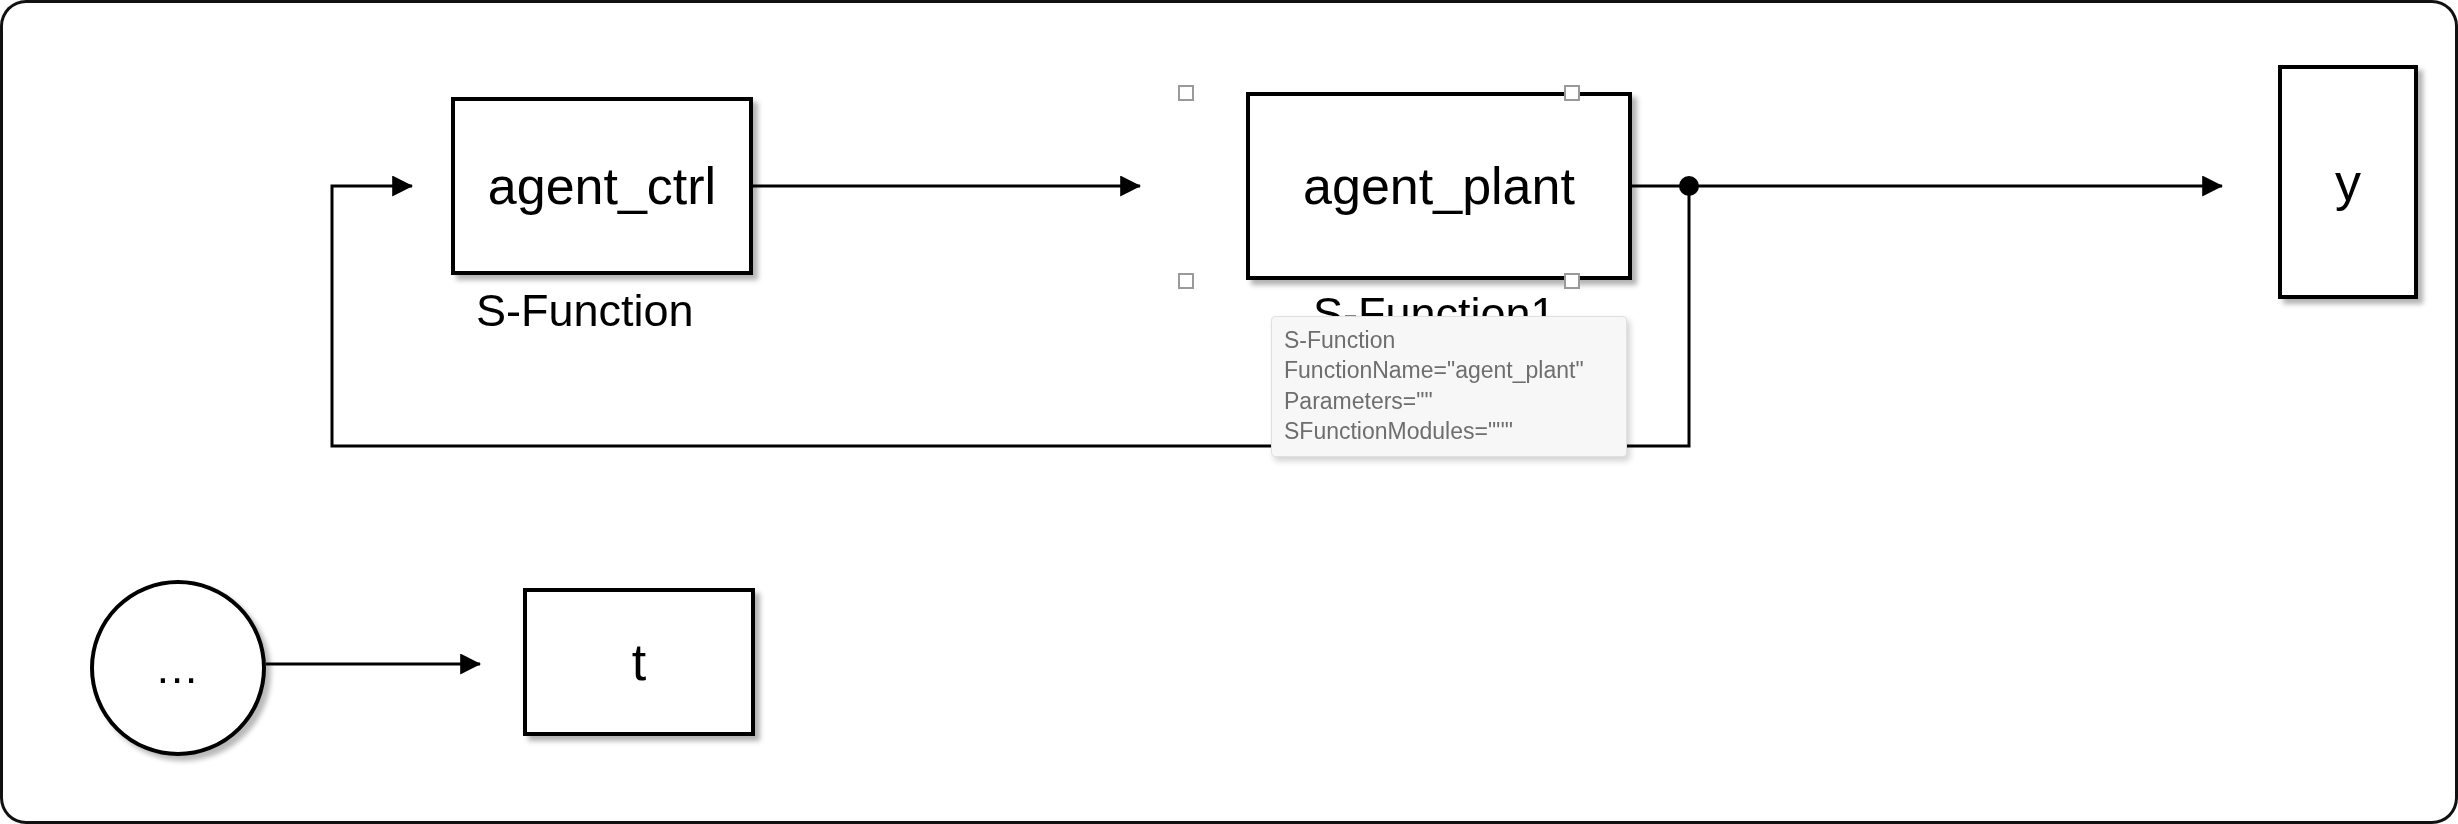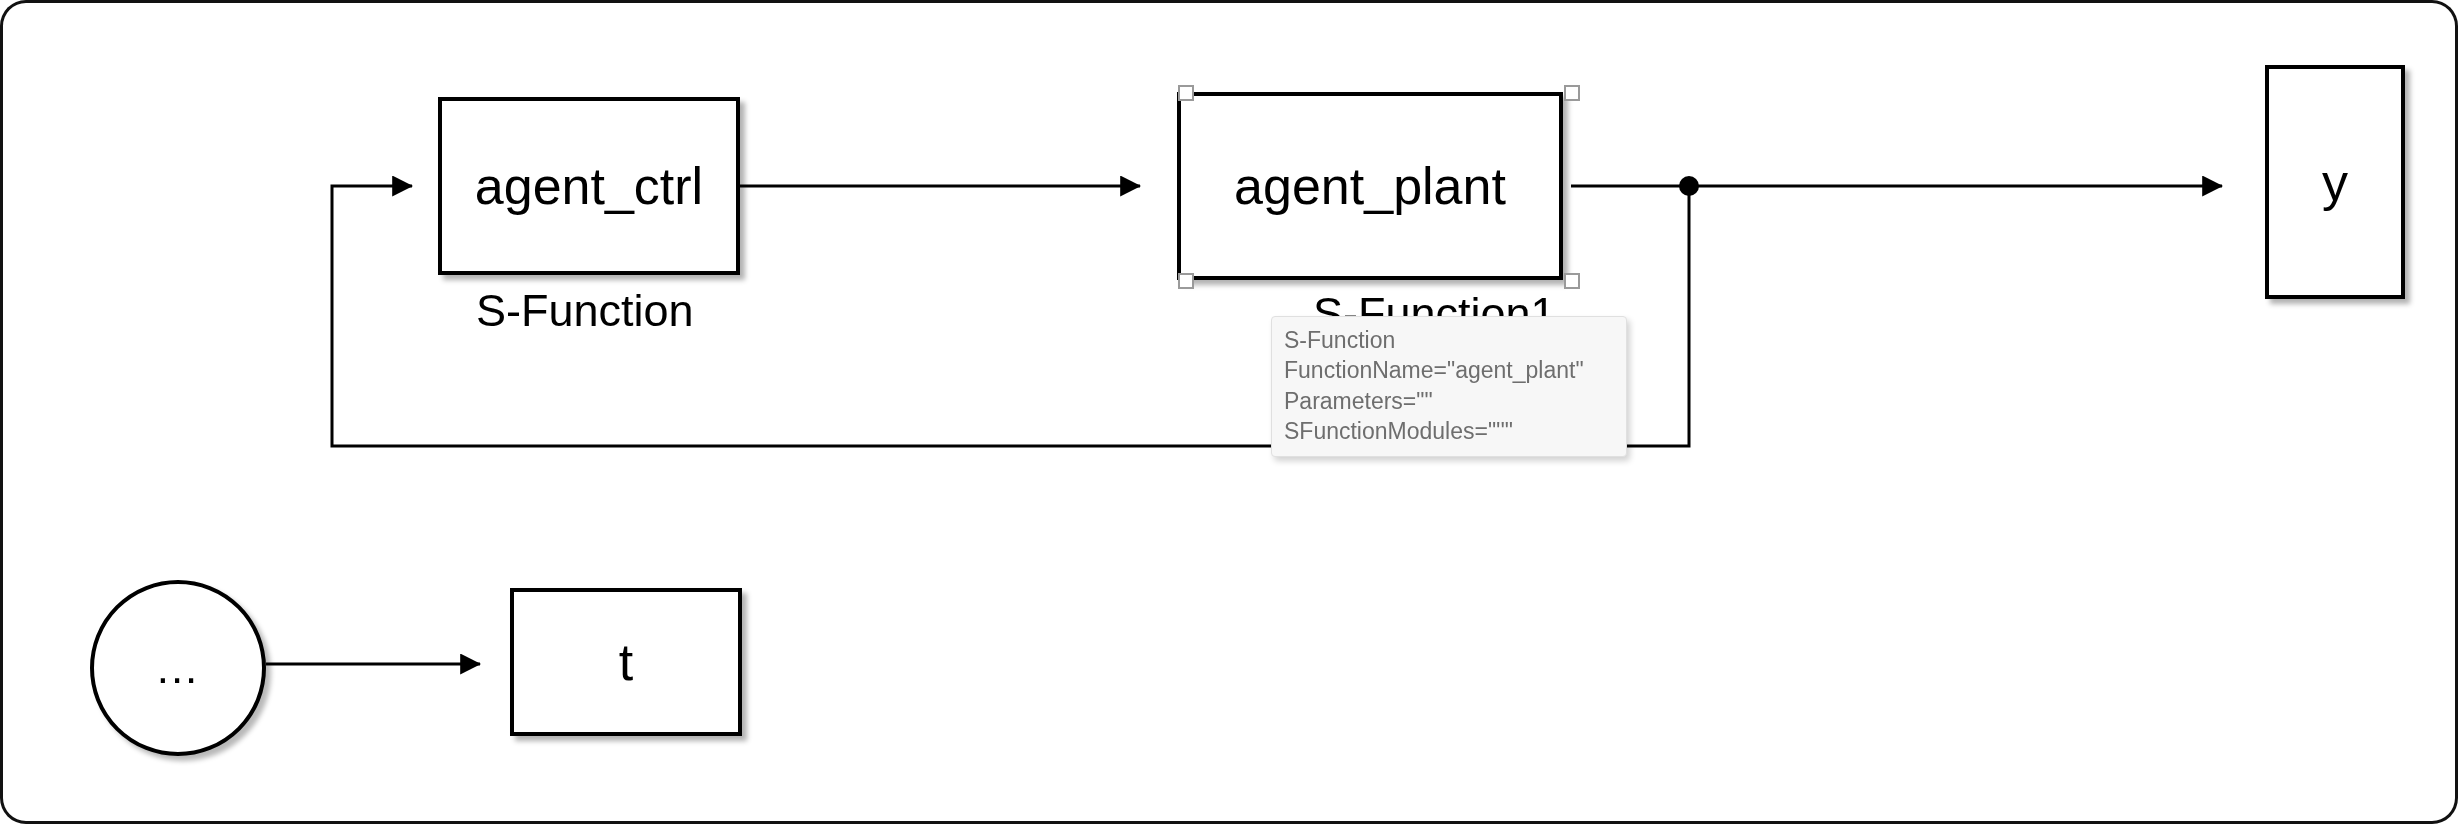--- a/index.html
+++ b/index.html
@@ -31,38 +31,39 @@
   
   .block {
     position: absolute;
     background: #ffffff;
     border: 4px solid #000000;
     box-sizing: border-box;
     display: flex;
     align-items: center;
     justify-content: center;
     box-shadow: 5px 5px 5px rgba(0,0,0,0.30);
+    margin-left: 13px;
   }
   .block-label-inner {
     font-family: "Liberation Sans", sans-serif;
     color: #000000;
     white-space: nowrap;
     line-height: 1;
   }
 
   #block-agent-ctrl {
     left: 438px;
     top: 97px;
     width: 302px;
     height: 178px;
   }
   #block-agent-ctrl .block-label-inner { font-size: 52px; }
 
   #block-agent-plant {
-    left: 1177px;
+    left: 1233px;
     top: 92px;
     width: 386px;
     height: 188px;
   }
   #block-agent-plant .block-label-inner { font-size: 52px; }
 
   #block-y {
     left: 2265px;
     top: 65px;
     width: 140px;

